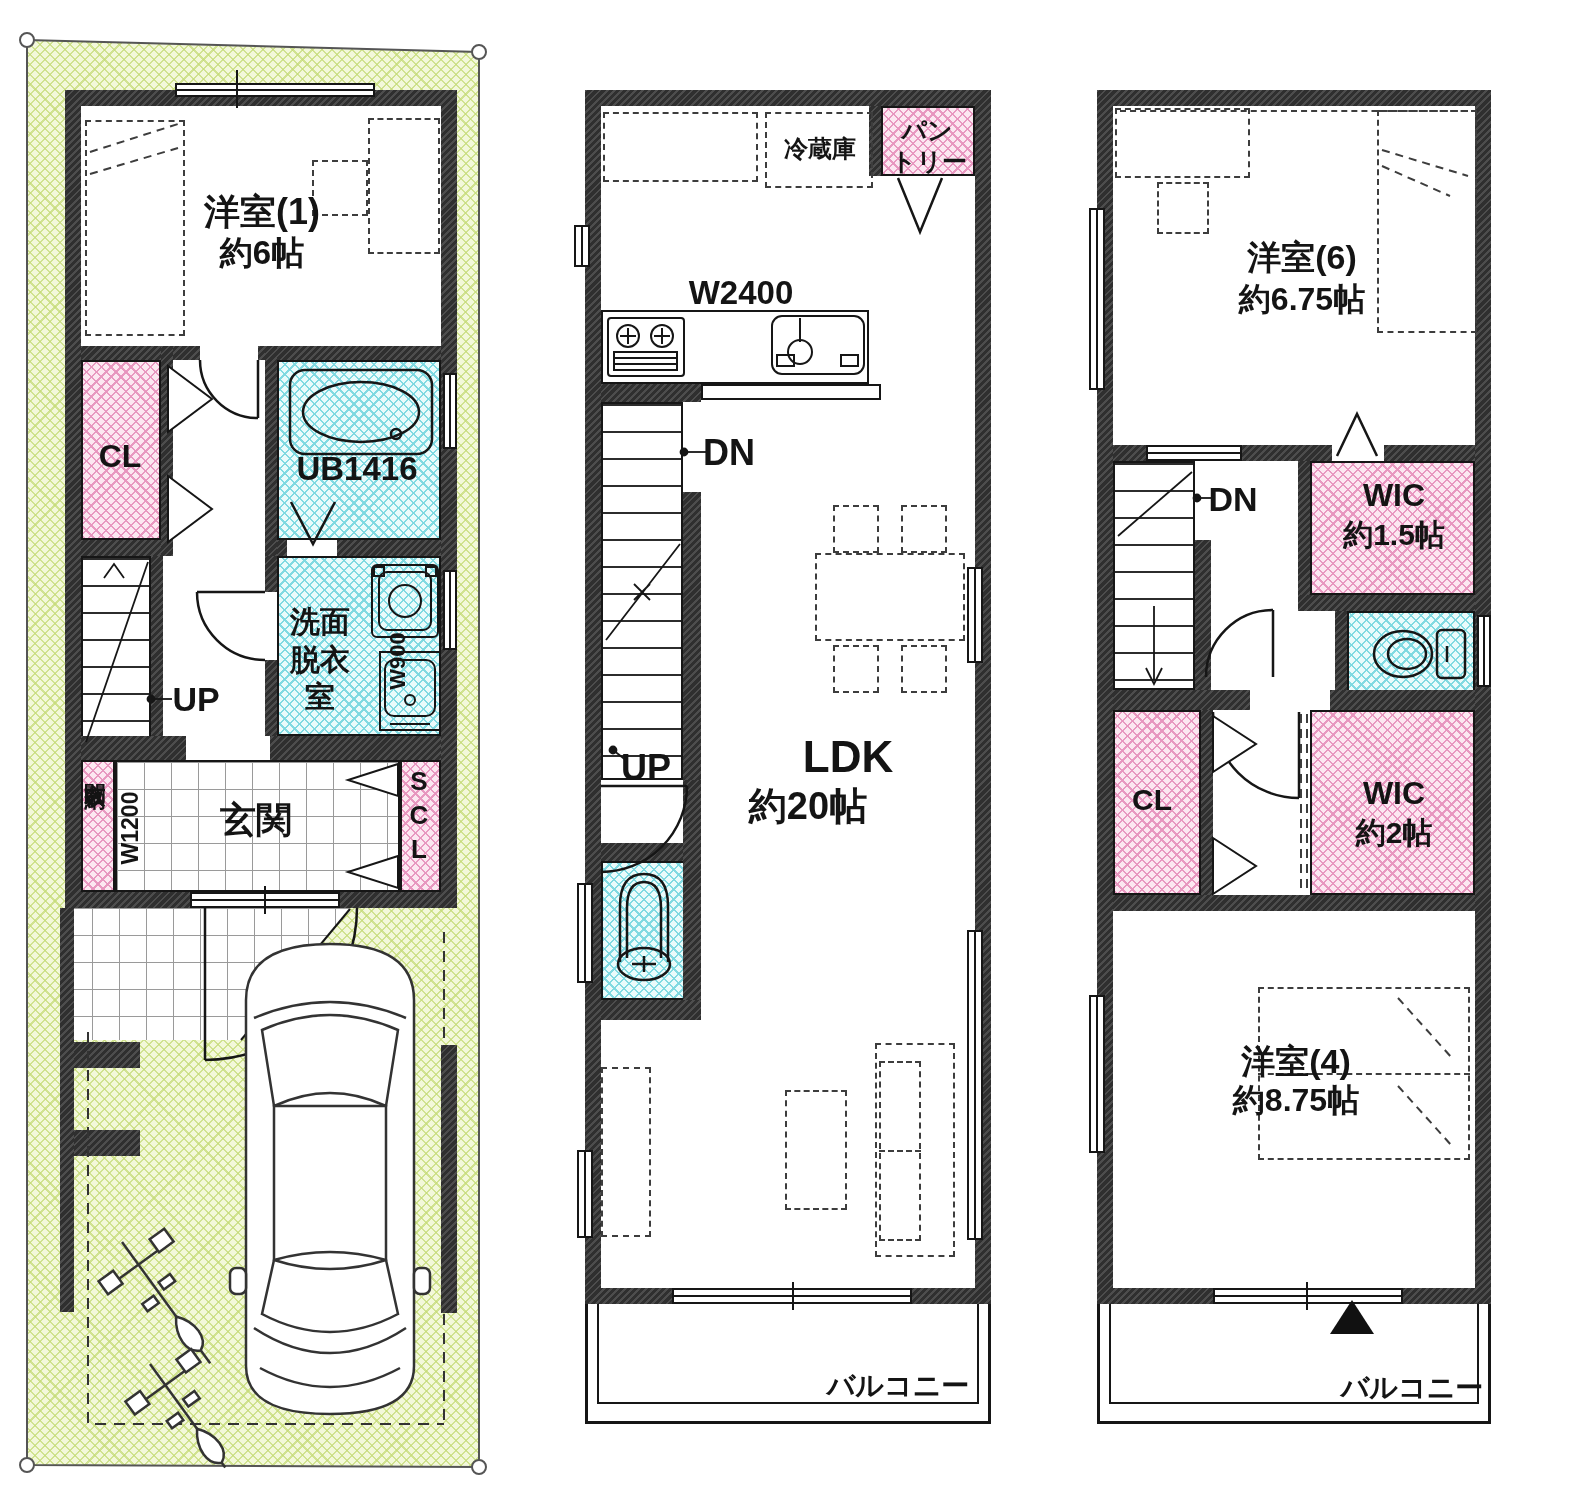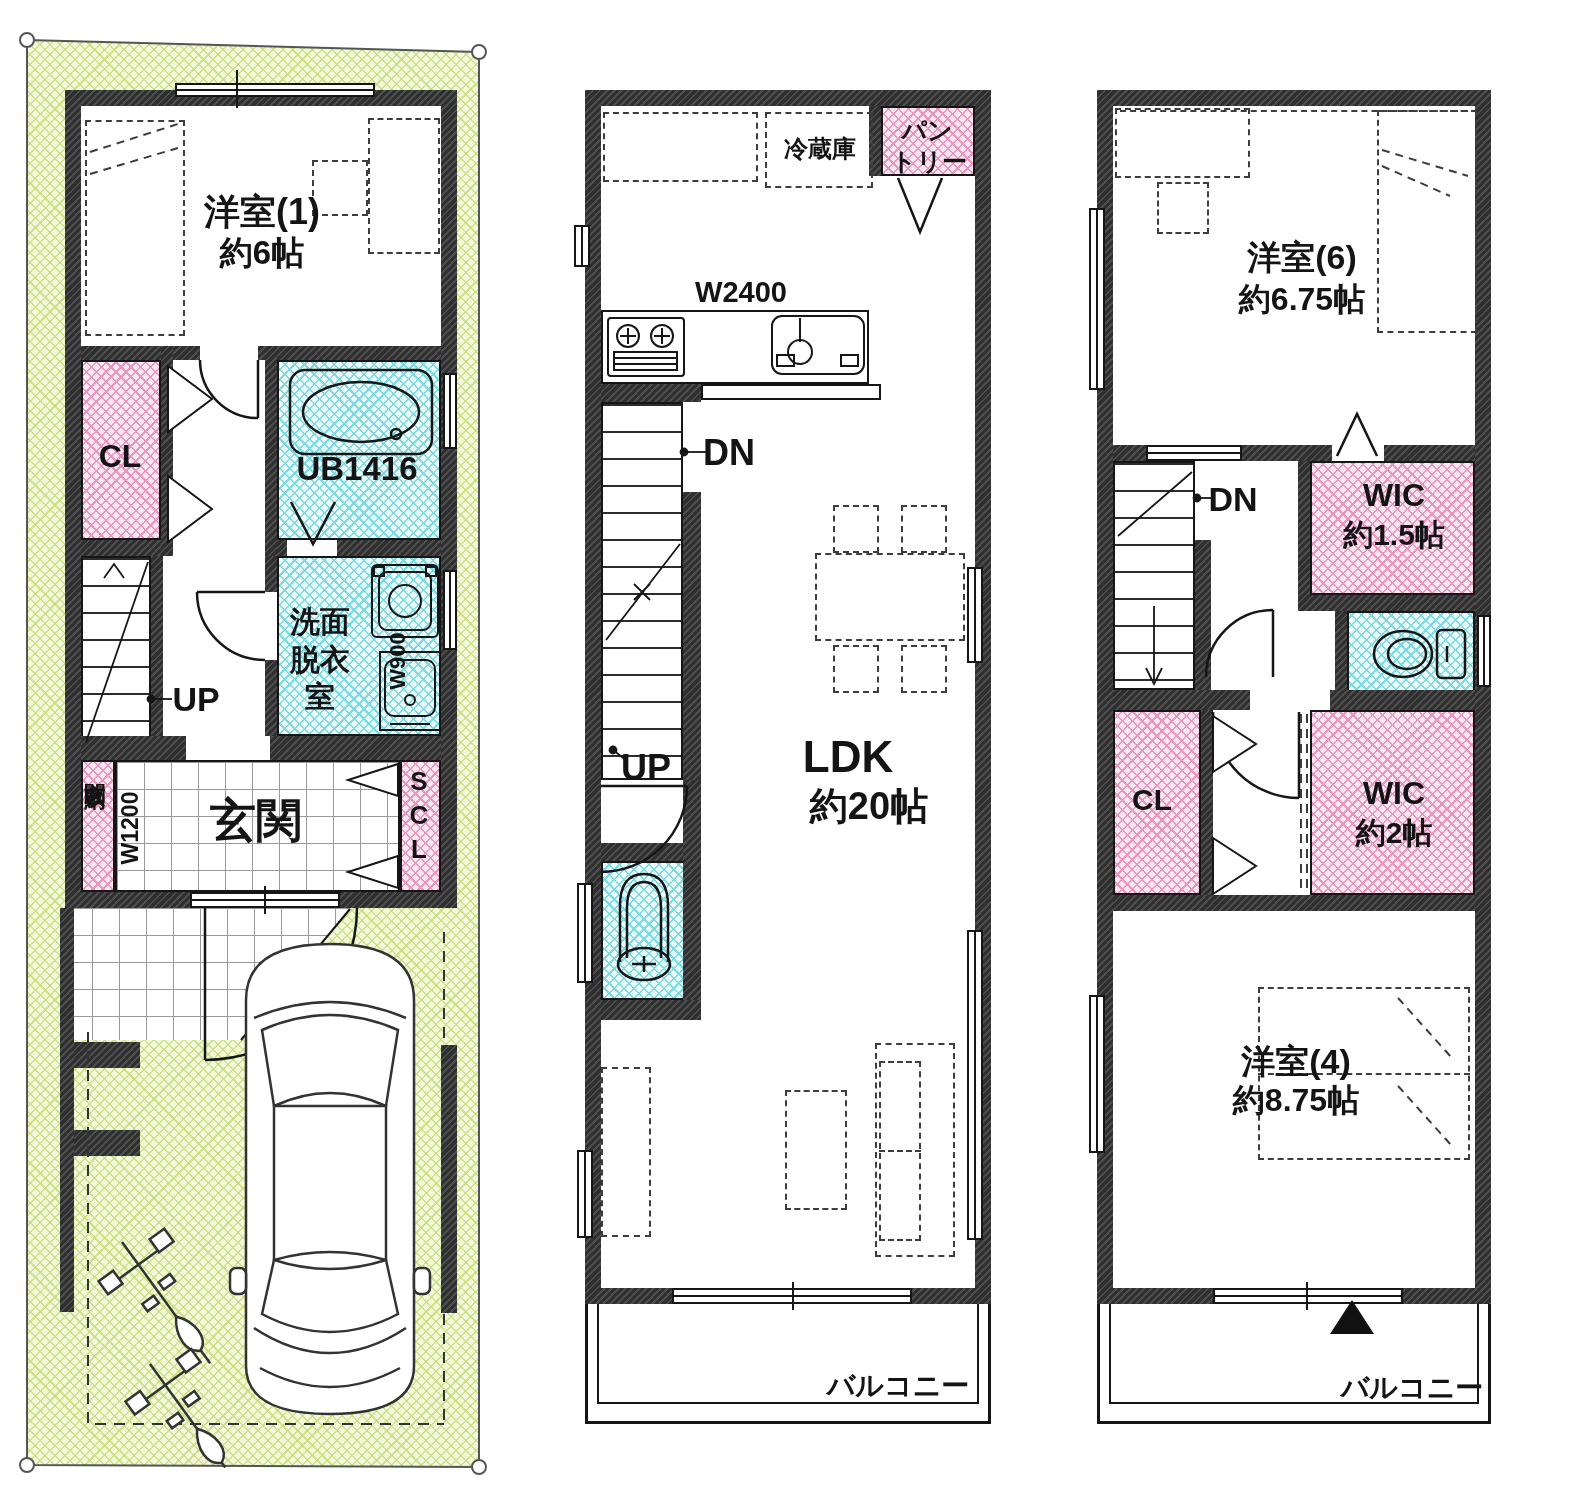--- a/index.html
+++ b/index.html
@@ -91,21 +91,21 @@
 
     <div class="lbl" style="left:262px;top:212px;font-size:36px;">洋室(1)</div>
     <div class="lbl" style="left:262px;top:252px;font-size:33px;">約6帖</div>
     <div class="lbl" style="left:120px;top:456px;font-size:32px;">CL</div>
     <div class="lbl" style="left:357px;top:468px;font-size:33px;">UB1416</div>
     <div class="lbl" style="left:320px;top:622px;font-size:30px;">洗面</div>
     <div class="lbl" style="left:320px;top:660px;font-size:30px;">脱衣</div>
     <div class="lbl" style="left:320px;top:697px;font-size:30px;">室</div>
     <div class="lbl rot" style="left:398px;top:661px;font-size:22px;">W900</div>
     <div class="lbl" style="left:196px;top:699px;font-size:34px;">UP</div>
-    <div class="lbl" style="left:256px;top:820px;font-size:46px;text-align:center;">玄関</div>
+    <div class="lbl" style="left:256px;top:820px;font-size:36px;text-align:center;">玄関</div>
     <div class="vlbl" style="left:85px;top:766px;height:124px;font-size:21px;letter-spacing:2px;">玄関収納</div>
     <div class="lbl rot" style="left:130px;top:828px;font-size:23px;">W1200</div>
     <div class="vlbl" style="left:406px;top:766px;height:122px;font-size:26px;">SCL</div>
   </div>
 
   <div>
     <div class="wall" style="left:585px;top:90px;width:406px;height:1214px;"></div>
     <div class="white" style="left:601px;top:106px;width:374px;height:1182px;"></div>
 
     <div class="pink" style="left:881px;top:106px;width:94px;height:70px;"></div>
@@ -142,25 +142,25 @@
     <div class="win winv" style="left:967px;top:567px;width:16px;height:96px;"></div>
     <div class="win winv" style="left:967px;top:930px;width:16px;height:310px;"></div>
     <div class="win winh" style="left:672px;top:1288px;width:240px;height:16px;"></div>
 
     <div class="balc-out" style="left:585px;top:1304px;width:406px;height:120px;"></div>
     <div class="balc-in" style="left:597px;top:1304px;width:382px;height:100px;"></div>
 
     <div class="lbl" style="left:820px;top:149px;font-size:24px;">冷蔵庫</div>
     <div class="lbl" style="left:927px;top:130px;font-size:25px;">パン</div>
     <div class="lbl" style="left:929px;top:161px;font-size:25px;">トリー</div>
-    <div class="lbl" style="left:741px;top:292px;font-size:29px;">W2400</div>
+    <div class="lbl" style="left:741px;top:292px;font-size:33px;">W2400</div>
     <div class="lbl" style="left:729px;top:453px;font-size:36px;">DN</div>
     <div class="lbl" style="left:646px;top:768px;font-size:36px;">UP</div>
     <div class="lbl" style="left:848px;top:757px;font-size:44px;">LDK</div>
-    <div class="lbl" style="left:869px;top:806px;font-size:38px;">約20帖</div>
+    <div class="lbl" style="left:808px;top:806px;font-size:38px;">約20帖</div>
     <div class="lbl" style="left:898px;top:1386px;font-size:28px;">バルコニー</div>
   </div>
 
   <div>
     <div class="wall" style="left:1097px;top:90px;width:394px;height:1214px;"></div>
     <div class="white" style="left:1113px;top:106px;width:362px;height:1182px;"></div>
 
     <div class="dashline" style="left:1120px;top:110px;width:348px;"></div>
     <div class="dash" style="left:1115px;top:108px;width:135px;height:70px;"></div>
     <div class="dash" style="left:1157px;top:182px;width:52px;height:52px;"></div>

